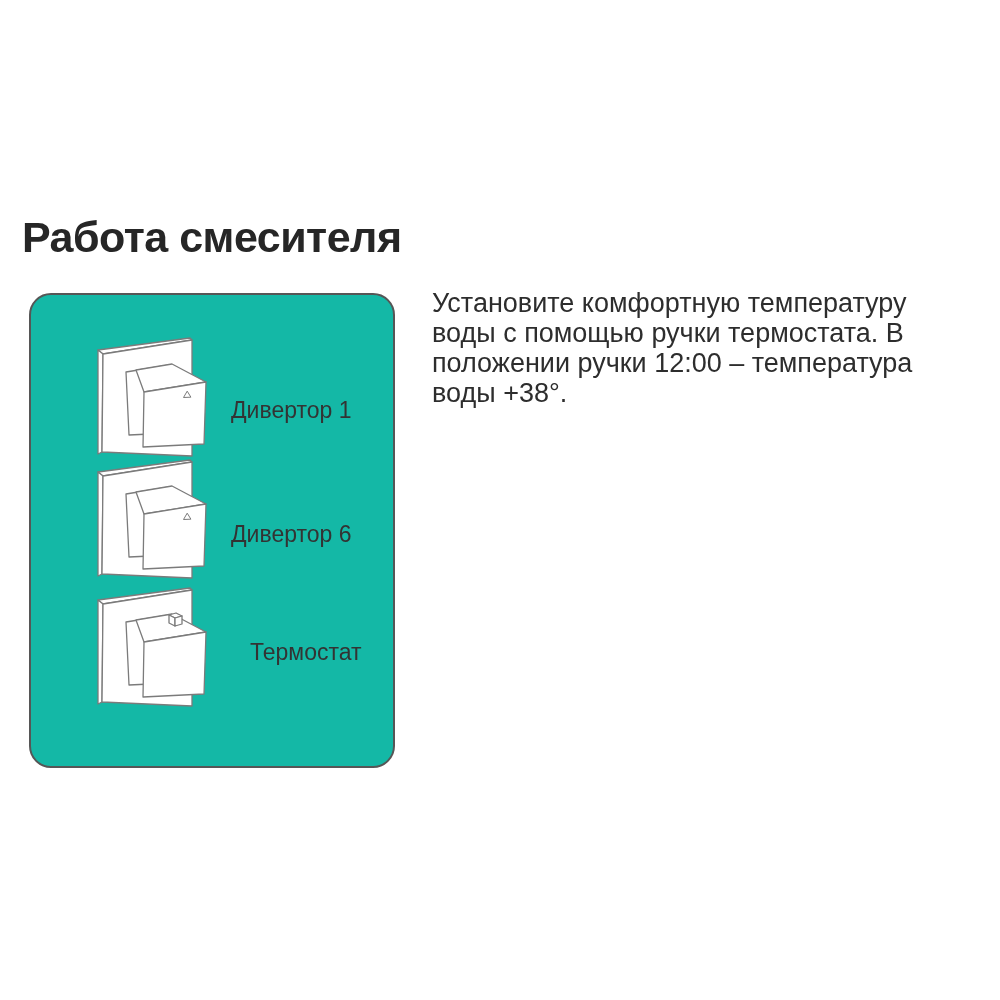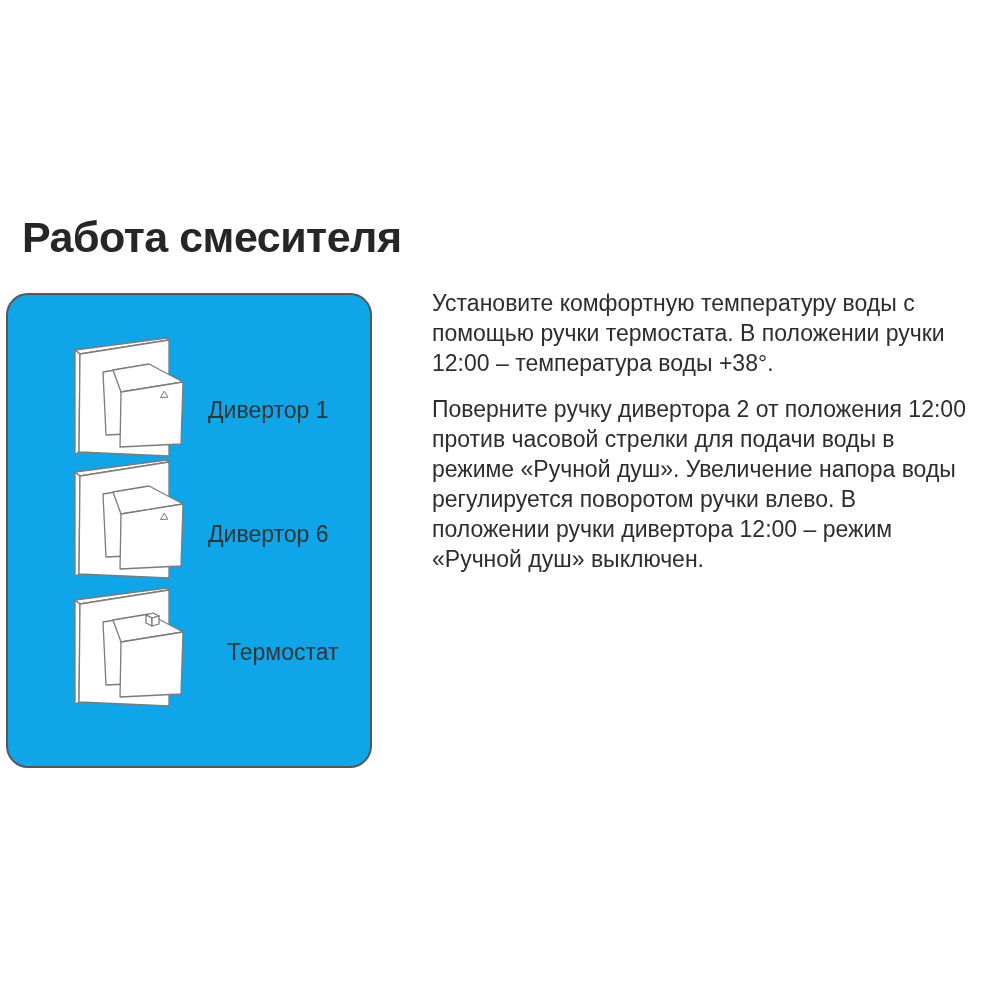--- a/index.html
+++ b/index.html
@@ -24,25 +24,25 @@
     position:absolute;
     left:22px;top:213px;
     font-size:43px;
     font-weight:bold;
     letter-spacing:-0.5px;
     color:var(--title);
     white-space:nowrap;
   }
   .diagram-box{
     position:absolute;
-    left:6px;top:293px;
+    left:29px;top:293px;
     width:366px;height:475px;
     border:2px solid var(--box-border);
     border-radius:22px;
-    background:#0ea5e9;
+    background:#14b8a6;
   }
   .handle-unit{position:absolute;left:0;top:0;width:100%;}
   .handle-art{position:absolute;left:63px;}
   .handle-art.u1{top:40px;}
   .handle-art.u2{top:162px;}
   .handle-art.u3{top:290px;}
   .handle-art polygon,.handle-art path{
     fill:#ffffff;
     stroke:var(--line-art);
     stroke-width:1.3;
@@ -58,21 +58,21 @@
     color:var(--label);
     white-space:nowrap;
   }
   .handle-label.l1{top:100px;}
   .handle-label.l2{top:224px;}
   .handle-label.l3{top:342px;margin-left:19px;}
   .instructions{
     position:absolute;
     left:432px;top:288px;
     width:540px;
-    font-size:23px;
+    font-size:27px;
     line-height:30px;
     color:var(--text);
     text-align:left;
   }
   .instructions p{margin:0 0 16px 0;}
 </style>
 </head>
 <body>
 
 <div class="page">
@@ -133,16 +133,15 @@
           </g>
         </g>
       </svg>
       <span class="handle-label l3">Термостат</span>
     </div>
 
   </div>
 
   <div class="instructions">
     <p>Установите комфортную температуру воды с помощью ручки термостата. В положении ручки 12:00 – температура воды +38°.</p>
-    <p>Поверните ручку дивертора 2 от положения 12:00 против часовой стрелки для подачи воды в режиме «Ручной душ». Увеличение напора воды регулируется поворотом ручки влево. В положении ручки дивертора 12:00 – режим «Ручной душ» выключен.</p>
   </div>
 
 </div>
 
 </body></html>

